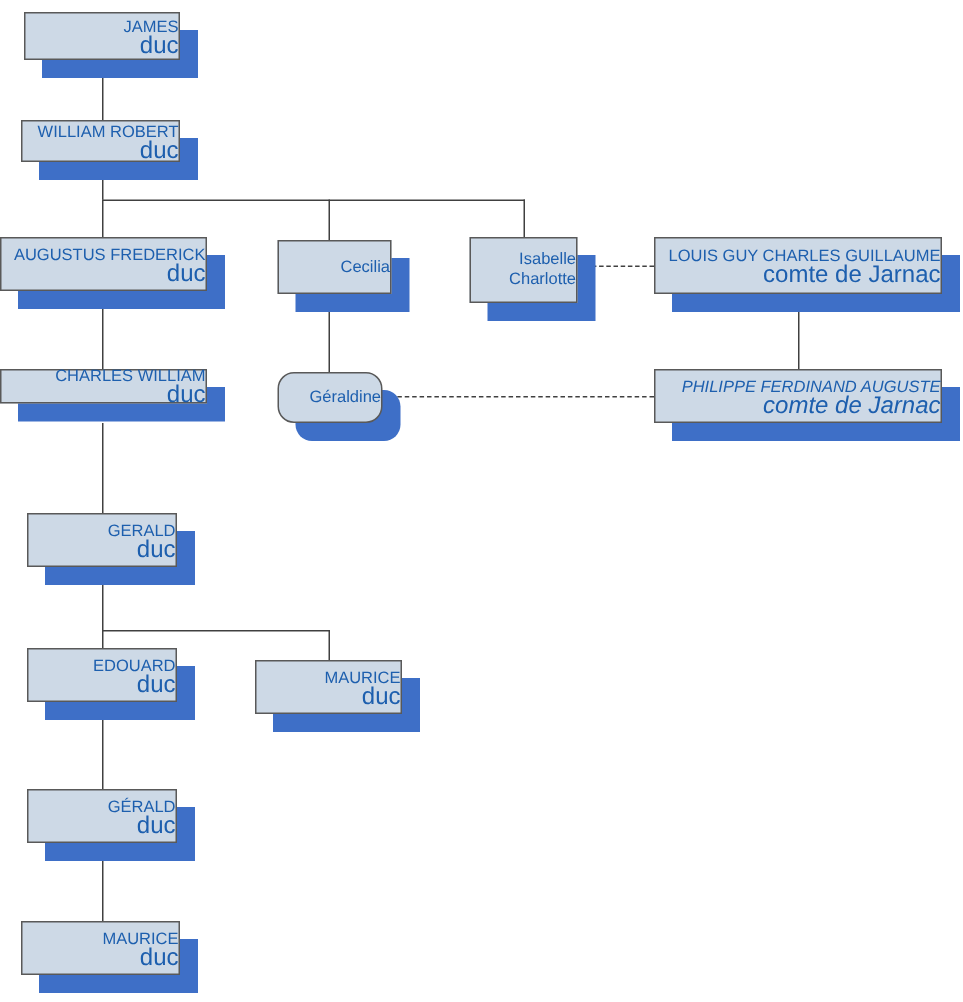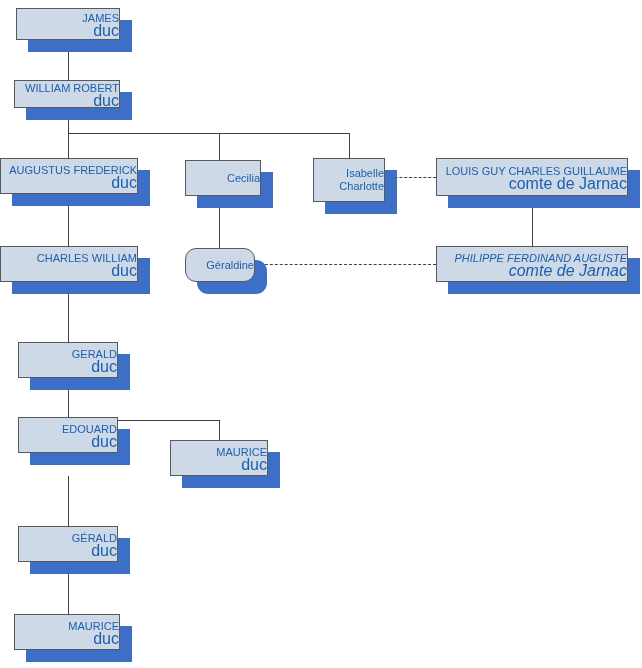--- a/index.html
+++ b/index.html
@@ -69,40 +69,40 @@
   <div class="node" style="left:313px;top:158px;width:72px;height:44px;">
     <div class="name">Isabelle</div>
     <div class="name">Charlotte</div>
   </div>
 
   <div class="node" style="left:436px;top:158px;width:192px;height:38px;">
     <div class="name">LOUIS GUY CHARLES GUILLAUME</div>
     <div class="title">comte de Jarnac</div>
   </div>
 
-  <div class="node" style="left:0px;top:246px;width:138px;height:36px;">
+  <div class="node" style="left:0px;top:246px;width:138px;height:23px;">
     <div class="name">CHARLES WILLIAM</div>
     <div class="title">duc</div>
   </div>
 
   <div class="node" style="left:185px;top:248px;width:70px;height:34px;border-radius:11px;">
     <div class="name">Géraldine</div>
   </div>
 
   <div class="node" style="left:436px;top:246px;width:192px;height:36px;font-style:italic;">
     <div class="name">PHILIPPE FERDINAND AUGUSTE</div>
     <div class="title">comte de Jarnac</div>
   </div>
 
   <div class="node" style="left:18px;top:342px;width:100px;height:36px;">
     <div class="name">GERALD</div>
     <div class="title">duc</div>
   </div>
 
-  <div class="node" style="left:18px;top:417px;width:100px;height:36px;padding-left:40px;">
+  <div class="node" style="left:18px;top:432px;width:100px;height:36px;padding-left:40px;">
     <div class="name">EDOUARD</div>
     <div class="title">duc</div>
   </div>
 
   <div class="node" style="left:170px;top:440px;width:98px;height:36px;">
     <div class="name">MAURICE</div>
     <div class="title">duc</div>
   </div>
 
   <div class="node" style="left:18px;top:526px;width:100px;height:36px;">

